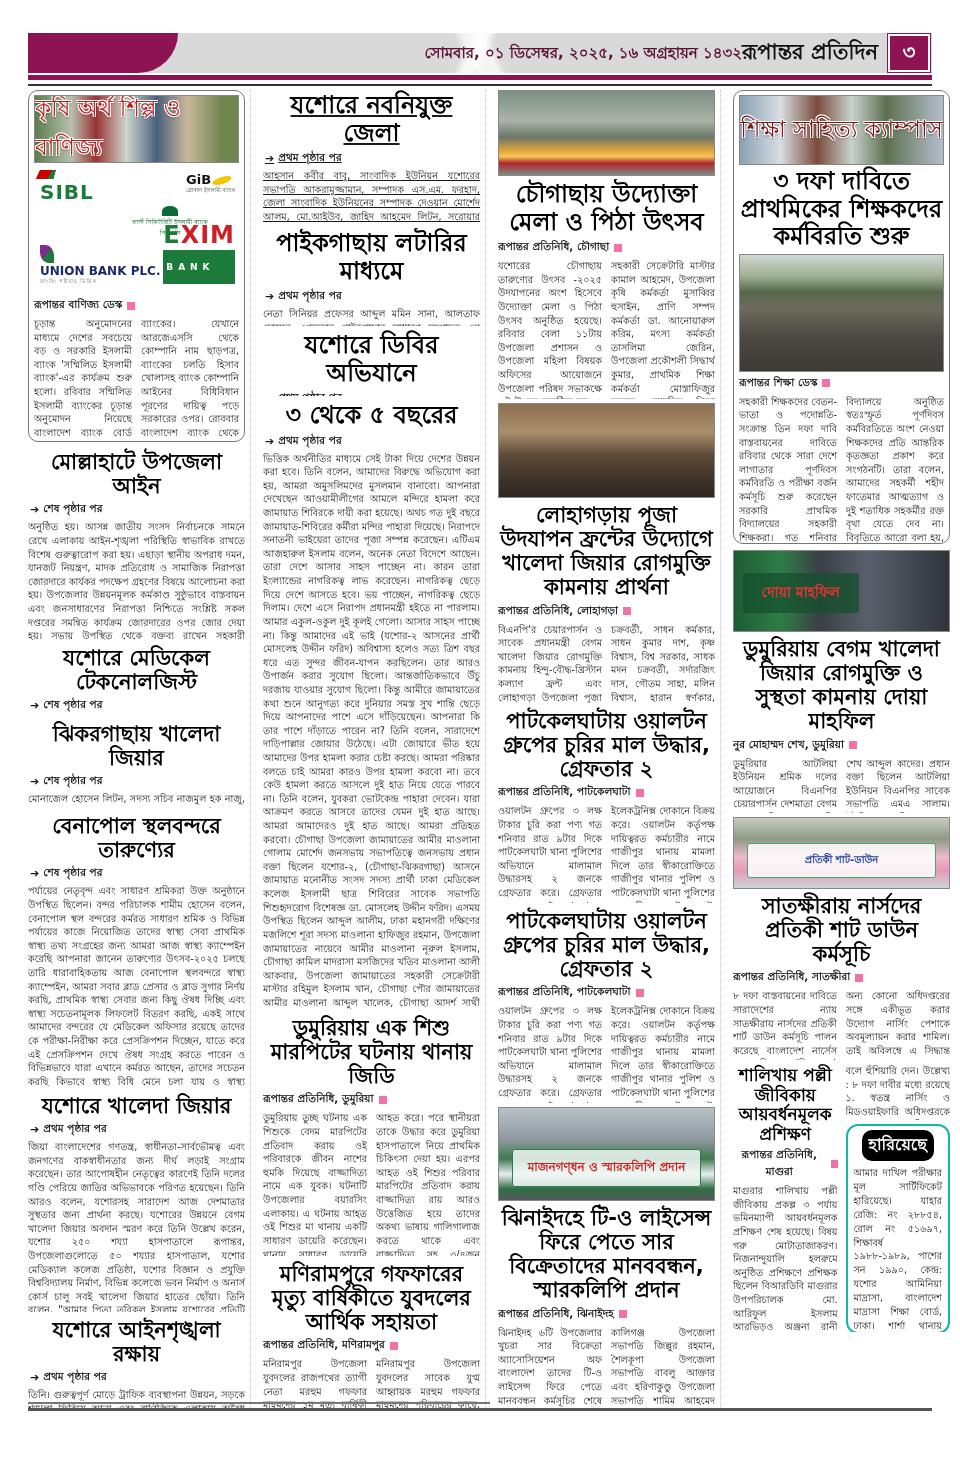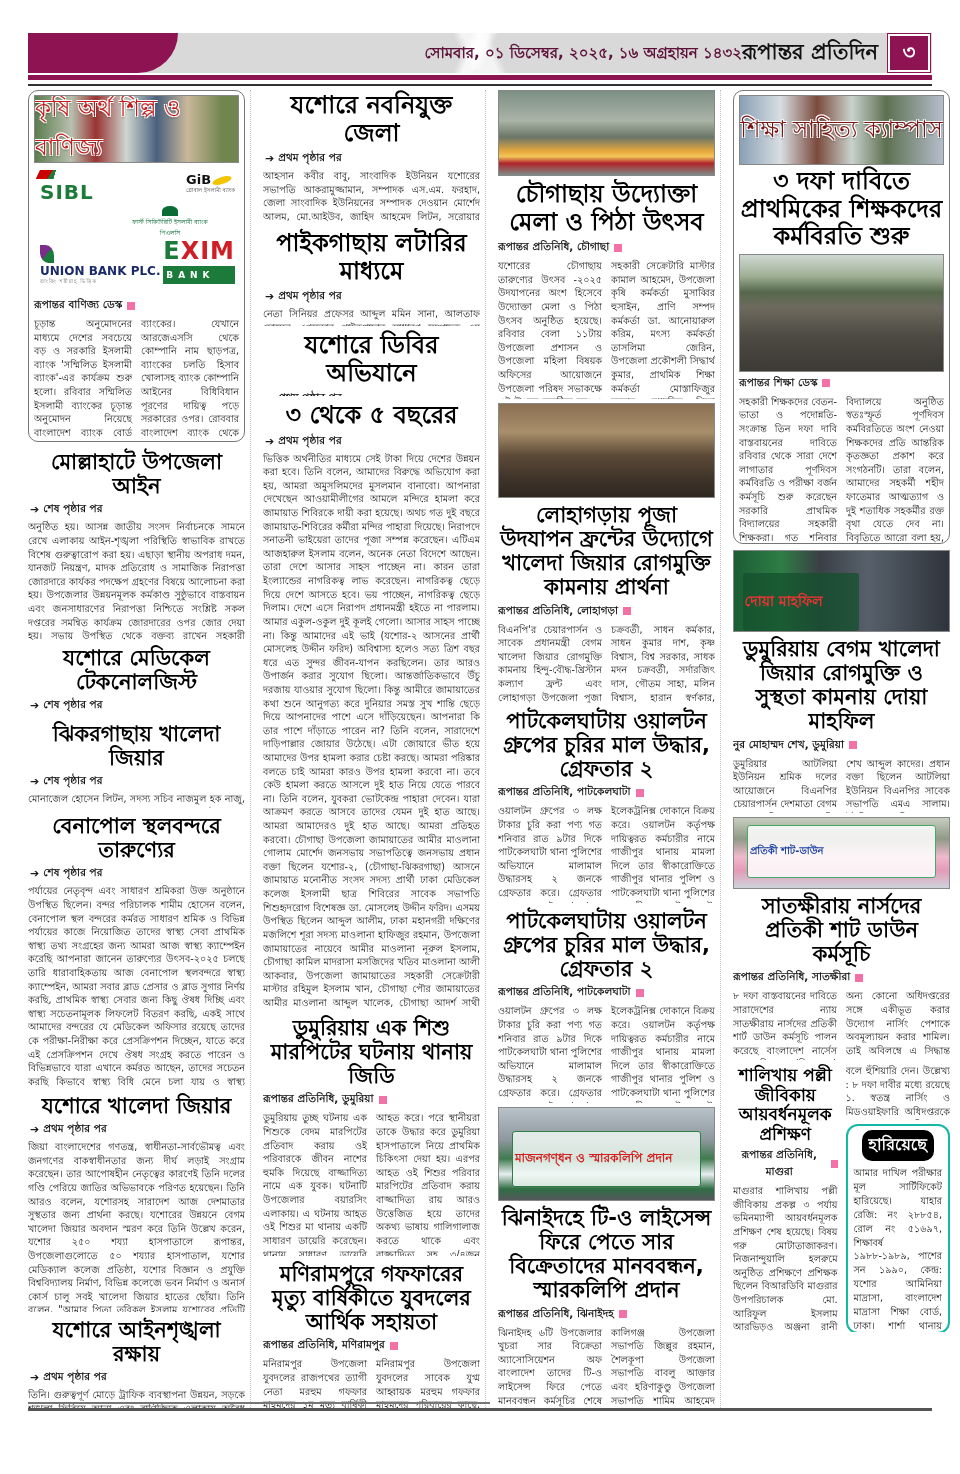--- a/index.html
+++ b/index.html
@@ -35,40 +35,40 @@
   .ph-banner-biz{height:66px;background:linear-gradient(90deg,#5c7d4e,#b8bfae 18%,#933 30%,#cfd6cf 45%,#49607d 60%,#c9b89a 75%,#71854f 92%);}
   .ph-banner-edu{height:68px;background:linear-gradient(90deg,#8aa0b5,#d8dee2 20%,#7b4a3c 38%,#c9d2cd 55%,#5d7050 72%,#b4becb 100%);}
   .banner-label{position:absolute;inset:0;display:flex;align-items:center;justify-content:center;font-size:23px;font-weight:normal;color:#c21d1d;text-shadow:-1px -1px 0 #fff,1px -1px 0 #fff,-1px 1px 0 #fff,1px 1px 0 #fff,0 2px 2px rgba(0,0,0,.4);}
   .banner-label.dark{color:#7c1616;}
   .ph-event{height:84px;background:linear-gradient(180deg,#7d8f84 0%,#aab4a7 35%,#6b7568 55%,#e7a93c 72%,#f3c65a 78%,#b0252b 86%,#7e8c86 100%);}
   .ph-crowd{height:116px;background:linear-gradient(180deg,#cfd8d2 0%,#9fb095 18%,#55684b 32%,#6e6a5e 45%,#4c4a42 70%,#3c3a34 100%);}
   .ph-meeting{height:93px;background:linear-gradient(180deg,#8a6f52 0%,#a98f6b 30%,#5d4a38 55%,#3f342a 80%,#2e2720 100%);}
   .ph-mahfil{height:80px;background:linear-gradient(90deg,#1d5c34 0%,#2e7d46 22%,#3a3f46 40%,#57606b 62%,#2f343b 100%);}
   .ph-chain{height:92px;background:linear-gradient(180deg,#b9c2c9 0%,#8d979e 35%,#3f7a4e 55%,#e8eef0 72%,#2f6e44 88%,#54585c 100%);}
   .ph-nurse{height:70px;background:linear-gradient(180deg,#c7cdbf 0%,#8f9a86 30%,#efb9cc 55%,#e59ab8 75%,#cdd4da 100%);}
-  .photo-cap{position:absolute;left:6%;right:6%;bottom:14%;font-size:12px;font-weight:bold;color:#d31f1f;background:rgba(240,248,244,.85);border:1px solid #2e7d46;border-radius:3px;padding:17px 2px;}
+  .photo-cap{position:absolute;left:6%;right:6%;bottom:14%;text-align:center;font-size:12px;font-weight:bold;color:#d31f1f;background:rgba(240,248,244,.85);border:1px solid #2e7d46;border-radius:3px;padding:8px 2px;}
   .photo-cap.mahfil{left:4%;right:42%;top:28%;bottom:auto;font-size:14px;color:#e33;background:rgba(20,80,45,.75);border:none;}
   .photo-cap.nurse{font-size:10px;color:#1c3fa0;background:rgba(255,255,255,.85);border:1px solid #4a6;}
   
   .logos{position:relative;height:128px;margin:2px 0 3px 0;}
   .logo{position:absolute;font-weight:bold;}
   .lg-sibl{top:14px;left:6px;font-size:20px;color:#1c7a3a;letter-spacing:1px;}
   .lg-sibl::before{content:"";position:absolute;top:-10px;left:-2px;width:30px;height:9px;background:linear-gradient(100deg,#c00 40%,transparent 41%),linear-gradient(80deg,#1c7a3a 55%,transparent 56%);transform:skewX(-25deg);}
   .lg-gib{top:6px;right:4px;font-size:13px;color:#111;}
   .lg-gib .swoosh{display:inline-block;width:20px;height:7px;background:#f2c500;border-radius:50%;transform:rotate(-18deg);margin-left:1px;}
   .lg-gib small{display:block;font-size:5.5px;color:#444;font-weight:normal;}
   .lg-fsib{top:40px;left:96px;font-size:6px;color:#0b6b35;text-align:center;width:80px;font-weight:normal;}
   .lg-fsib .dome{margin:0 auto 1px auto;width:16px;height:10px;background:#0b6b35;border-radius:50% 50% 0 0;}
   .lg-union{bottom:8px;left:6px;font-size:12px;color:#1b2a6b;}
   .lg-union .mark{display:block;width:14px;height:18px;margin-bottom:1px;background:linear-gradient(135deg,#7b2d8b 50%,#1c7a3a 50%);border-radius:0 60% 0 60%;}
   .lg-union small{display:block;font-size:5px;color:#777;font-weight:normal;letter-spacing:1px;}
   .lg-exim{bottom:10px;right:4px;text-align:left;}
   .lg-exim .ex{font-size:24px;letter-spacing:1px;color:#d01e26;}
   .lg-exim .ex b:first-child{color:#1c7a3a;}
-  .lg-exim .bank{margin-top:1px;background:#1c7a3a;color:#fff;font-size:9px;letter-spacing:5px;padding:4px 3px;}
+  .lg-exim .bank{margin-top:1px;background:#1c7a3a;color:#fff;font-size:9px;letter-spacing:5px;padding:12px 3px;}
   
   .lostbox{border:2px solid #14b8a6;border-radius:12px;padding:4px 6px 6px 6px;overflow:hidden;}
   .lost-head{background:#000;color:#fff;border-radius:10px;text-align:center;font-size:16px;font-weight:bold;padding:2px 0;margin:0 8px 5px 8px;}
   .lost-body{font-size:9.6px;line-height:1.45;text-align:justify;}
   .split{display:flex;gap:8px;}
   .subcol{flex:1;overflow:hidden;}
   .bottom-rule{position:absolute;left:28px;right:28px;top:1408px;height:3px;background:#555;}
   .bottom-rule2{position:absolute;left:28px;right:470px;top:1402px;height:2px;background:#777;}
 </style>
 </head>
@@ -160,21 +160,21 @@
         <h2 class="h-md">যশোরে আইনশৃঙ্খলা রক্ষায়</h2>
         <div class="cont-line">
             <span class="arr">➔</span>
             <span>প্রথম পৃষ্ঠার পর</span>
           </div>
         <div class="body">তিনি। গুরুত্বপূর্ণ মোড়ে ট্রাফিক ব্যবস্থাপনা উন্নয়ন, সড়কে শৃঙ্খলা ফিরিয়ে আনা এবং বাণিজ্যিক এলাকায় অবৈধ পার্কিং নিয়ন্ত্রণে দ্রুত ব্যবস্থা নেওয়া হবে। মতবিনিময় সভায় বিভিন্ন প্রিন্ট, ইলেক্ট্রনিক ও অনলাইন মিডিয়ার সাংবাদিকরসহ আরো উপস্থিত ছিলেন, অতিরিক্ত পুলিশ সুপার আবুল বাশার, রুহুল আমিন, আহসান হাবীব, রাজিবুল ইসলাম, ইমদাদুল হক, কোতোয়ালি থানার অফিসার ইনচার্জ আবুল হাসনাত, ডিবির ইনচার্জ মঞ্জুরুল হক ভূঞা, ট্রাফিক ইন্সপেক্টর মাহফুজুর রহমান।</div>
       </article>
     </div>
 
     <div class="col">
-      <article style="height:134px;">
+      <article style="height:134px;text-decoration:underline;">
         <h2 class="h-lg">যশোরে নবনিযুক্ত জেলা</h2>
         <div class="cont-line">
             <span class="arr">➔</span>
             <span>প্রথম পৃষ্ঠার পর</span>
           </div>
         <div class="body">আহসান কবীর বাবু, সাংবাদিক ইউনিয়ন যশোরের সভাপতি আকরামুজ্জামান, সম্পাদক এস.এম. ফরহাদ, জেলা সাংবাদিক ইউনিয়নের সম্পাদক দেওয়ান মোর্শেদ আলম, মো.আইউব, জাহিদ আহমেদ লিটন, সরোয়ার হোসেন, জুয়েল মৃধা, সাজ্জাদ গনি খান রিমন, সাইফুজ্জামান সাইফ, মণিরুল ইসলাম, আব্দুল কাদের, কাজী আশরাফুল আজাদ ও জাহিদ হাসান। বক্তারা যশোরের যানজট, ফুটপাথ দখল, ভবদহের জলাবদ্ধতা, কোচিং বাণিজ্য নিয়ন্ত্রণ, কিশোর গ্যাংয়ের দৌরাত্ম্য, শিক্ষা ব্যবস্থার উন্নয়ন এবং সামগ্রিক আইনশৃঙ্খলা পরিস্থিতির চ্যালেঞ্জ তুলে ধরে মতামত দেন। সবশেষে জেলা প্রশাসক মোহাম্মদ আশেক হাসান সাংবাদিকদের দেওয়া সব মতামত নোট করার কথা উল্লেখ করে বলেন, "এসব সমস্যার সমাধানে দ্রুত পদক্ষেপ নেওয়া হবে। আগামী এক মাসের মধ্যেই দৃশ্যমান পরিবর্তন আশা করতে পারবেন।"</div>
       </article>
 
       <article style="height:98px;">
         <h2 class="h-lg">পাইকগাছায় লটারির মাধ্যমে</h2>

